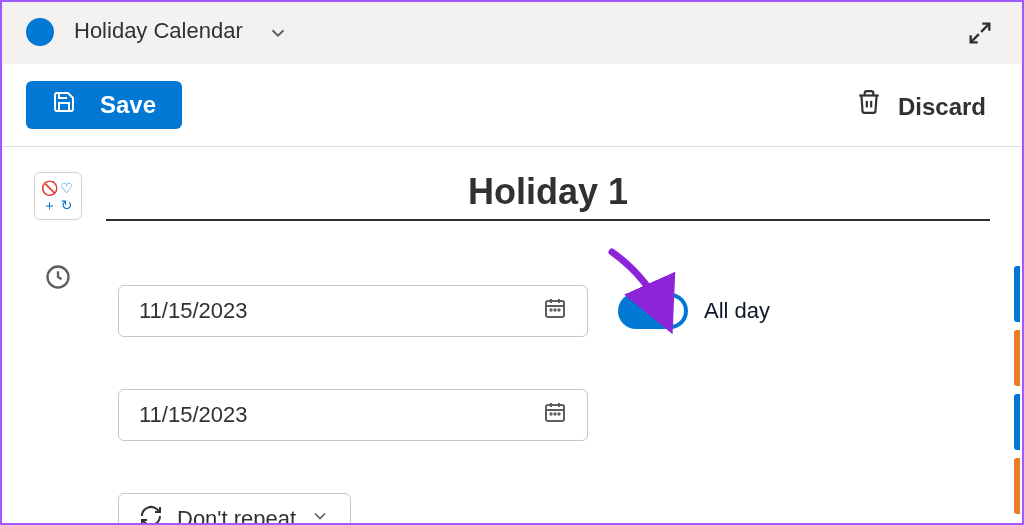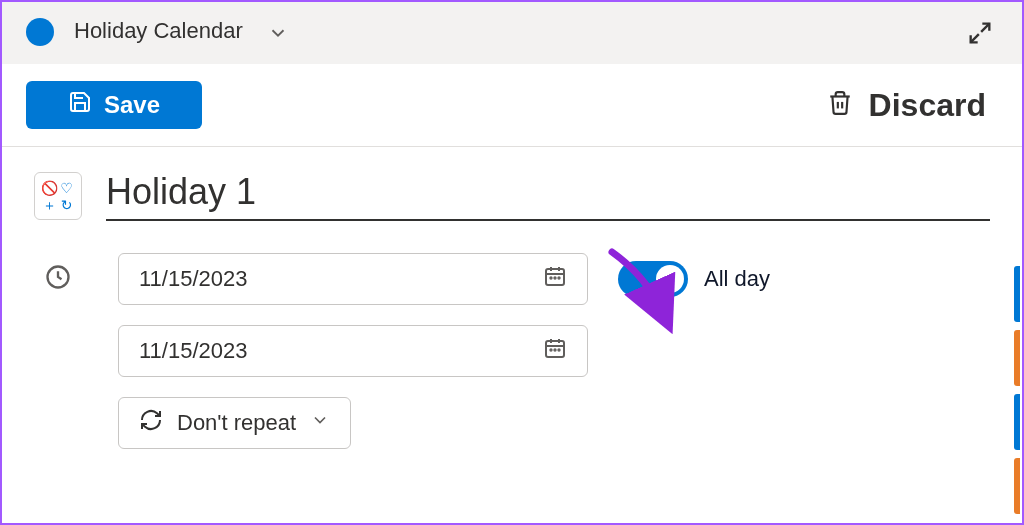--- a/index.html
+++ b/index.html
@@ -5,33 +5,33 @@
   * { box-sizing: border-box; margin: 0; padding: 0; font-family: "Segoe UI", Arial, sans-serif; }
   html, body { width: 1024px; height: 525px; }
   .frame { width: 1024px; height: 525px; border: 2px solid #a259ff; background: #fff; position: relative; overflow: hidden; }
   .topbar { height: 62px; background: #f3f2f1; display: flex; align-items: center; padding: 0 24px; justify-content: space-between; }
   .topbar-left { display: flex; align-items: flex-start; gap: 20px; }
   .cal-dot { width: 28px; height: 28px; border-radius: 50%; background: #0078d4; }
   .cal-name { font-size: 22px; color: #323130; }
   .chevron { color: #605e5c; display: flex; align-items: center; padding: 4px; cursor: pointer; }
   .expand-btn { color: #323130; cursor: pointer; display: flex; align-items: center; padding: 4px; }
   .actionbar { height: 82px; display: flex; align-items: center; padding: 0 24px; justify-content: space-between; }
-  .save-btn { background: #0078d4; color: #fff; border: none; border-radius: 6px; height: 48px; padding: 0 42px; display: flex; align-items: center; gap: 12px; font-size: 24px; font-weight: 600; cursor: pointer; }
-  .discard-btn { background: transparent; border: none; display: flex; align-items: flex-end; gap: 16px; font-size: 32px; color: #323130; font-weight: 600; cursor: pointer; padding: 8px 12px; }
+  .save-btn { background: #0078d4; color: #fff; border: none; border-radius: 6px; height: 48px; padding: 0 26px; display: flex; align-items: center; gap: 24px; font-size: 24px; font-weight: 600; cursor: pointer; }
+  .discard-btn { background: transparent; border: none; display: flex; align-items: flex-end; gap: 16px; font-size: 24px; color: #323130; font-weight: 600; cursor: pointer; padding: 8px 12px; }
   .divider { height: 1px; background: #e1dfdd; width: 100%; }
   .content { padding: 24px 32px 0 32px; }
   .title-row { display: flex; align-items: center; gap: 24px; margin-bottom: 32px; }
   .emoji-btn { width: 48px; height: 48px; border: 1px solid #d2d0ce; border-radius: 6px; display: flex; flex-wrap: wrap; align-items: center; justify-content: center; color: #0078d4; font-size: 14px; line-height: 14px; cursor: pointer; padding: 6px; }
   .emoji-btn span { width: 50%; text-align: center; }
   .title-input-wrap { flex: 1; border-bottom: 2px solid #323130; padding-bottom: 6px; }
-  .title-input { border: none; outline: none; font-size: 36px; font-weight: 400; color: #323130; width: 100%; background: transparent; }
+  .title-input { border: none; outline: none; font-size: 36px; font-weight: 700; color: #323130; width: 100%; background: transparent; text-align: center; }
   .date-section { display: flex; gap: 36px; align-items: flex-start; }
   .date-col-left { width: 48px; padding-top: 10px; display: flex; justify-content: center; color: #605e5c; }
   .date-fields { display: flex; flex-direction: column; gap: 20px; }
-  .date-row { display: flex; align-items: center; gap: 30px; }
+  .date-row { display: flex; align-items: center; gap: 30px; margin-top: 32px; }
   .date-input { width: 470px; height: 52px; border: 1px solid #c8c6c4; border-radius: 6px; display: flex; align-items: center; justify-content: space-between; padding: 0 20px; font-size: 22px; color: #323130; cursor: pointer; background: #fff; }
   .date-input .cal-icon { color: #605e5c; }
   .toggle-wrap { display: flex; align-items: center; gap: 16px; }
   .toggle { width: 70px; height: 36px; background: #0078d4; border-radius: 18px; position: relative; cursor: pointer; }
   .toggle-knob { width: 28px; height: 28px; background: #fff; border-radius: 50%; position: absolute; top: 4px; right: 4px; }
   .toggle-label { font-size: 22px; color: #0f172a; }
   .repeat-btn { height: 52px; border: 1px solid #c8c6c4; border-radius: 6px; display: inline-flex; align-items: center; gap: 14px; padding: 8px 20px; font-size: 22px; color: #323130; cursor: pointer; background: #fff; }
   .repeat-btn .chev { color: #605e5c; }
   .arrow-annotation { position: absolute; left: 590px; top: 245px; pointer-events: none; }
   .side-tabs { position: absolute; right: 2px; top: 264px; display: flex; flex-direction: column; gap: 0; }

